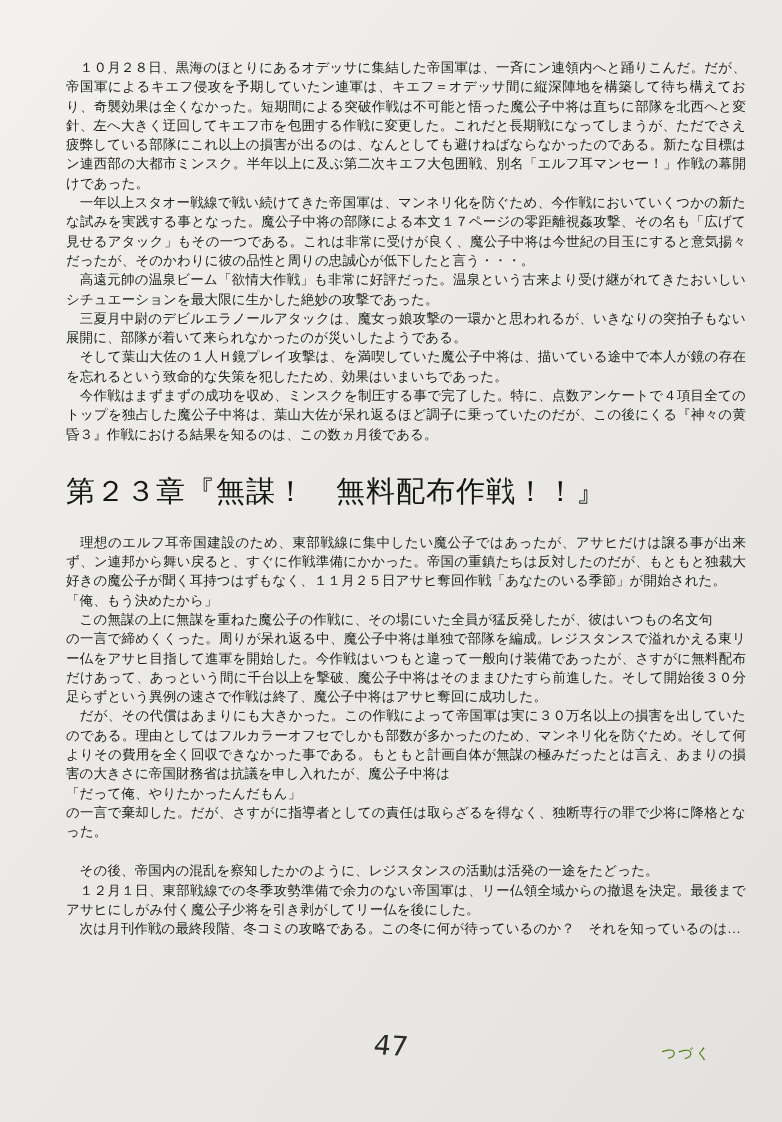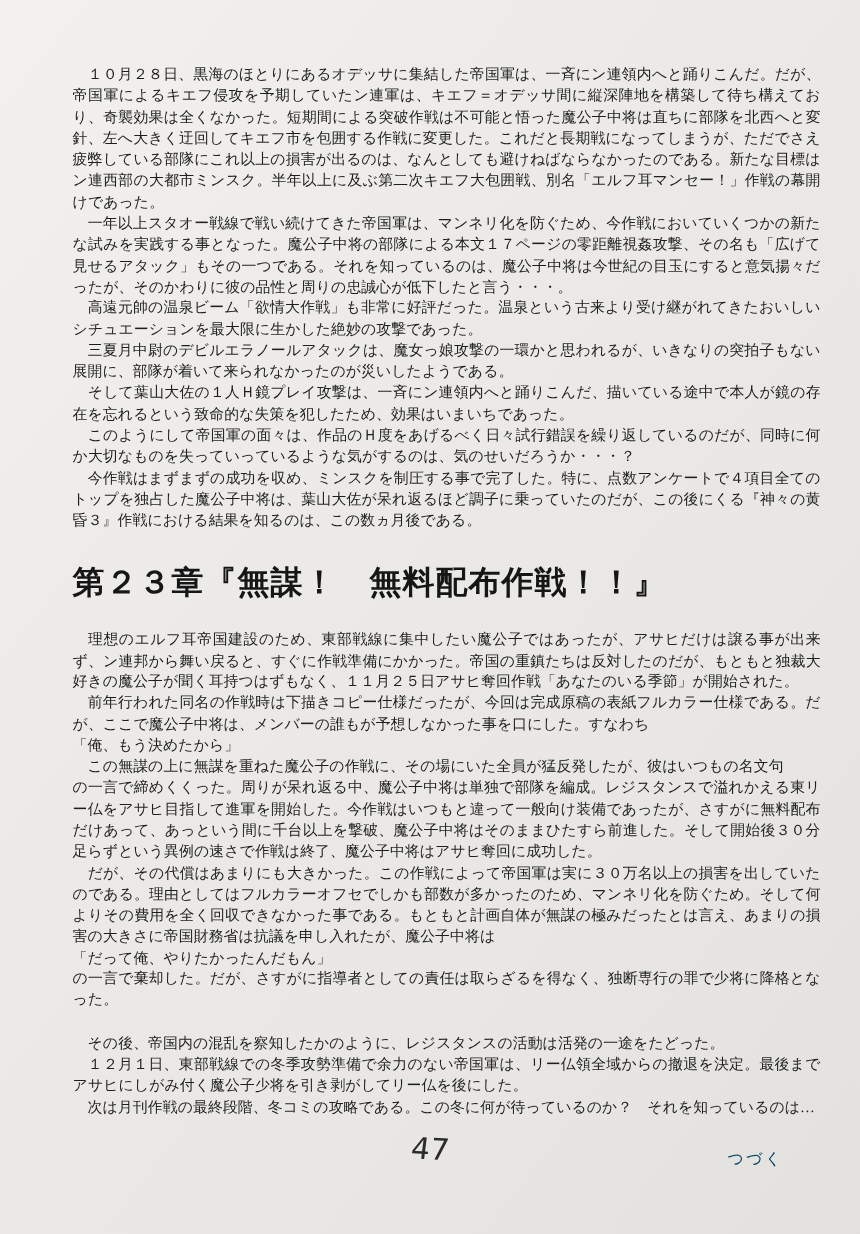--- a/index.html
+++ b/index.html
@@ -27,21 +27,21 @@
     margin: 0;
     font-size: 13.5px;
     line-height: 19.3px;
     text-align: justify;
     letter-spacing: 0.1px;
     color: #1e1e1e;
   }
   .chapter-heading {
     margin: 30px 0 24px 0;
     font-size: 29px;
-    font-weight: 700;
+    font-weight: 400;
     letter-spacing: 1px;
     line-height: 1.2;
     color: #161616;
     white-space: nowrap;
   }
   .section-gap {
     height: 20px;
   }
   .footer {
     position: absolute;
@@ -58,43 +58,41 @@
     font-family: "DejaVu Sans", sans-serif;
     font-size: 27px;
     color: #2b2b2b;
   }
   .continued {
     position: absolute;
     right: 4px;
     top: 16px;
     font-size: 14.5px;
     letter-spacing: 2px;
-    color: #0c4a6e;
+    color: #4d7c0f;
   }
 </style>
 </head>
 <body>
 
 <div class="page">
 
   <div class="body-text">
       <p class="para">　１０月２８日、黒海のほとりにあるオデッサに集結した帝国軍は、一斉にン連領内へと踊りこんだ。だが、帝国軍によるキエフ侵攻を予期していたン連軍は、キエフ＝オデッサ間に縦深陣地を構築して待ち構えており、奇襲効果は全くなかった。短期間による突破作戦は不可能と悟った魔公子中将は直ちに部隊を北西へと変針、左へ大きく迂回してキエフ市を包囲する作戦に変更した。これだと長期戦になってしまうが、ただでさえ疲弊している部隊にこれ以上の損害が出るのは、なんとしても避けねばならなかったのである。新たな目標はン連西部の大都市ミンスク。半年以上に及ぶ第二次キエフ大包囲戦、別名「エルフ耳マンセー！」作戦の幕開けであった。</p>
-      <p class="para">　一年以上スタオー戦線で戦い続けてきた帝国軍は、マンネリ化を防ぐため、今作戦においていくつかの新たな試みを実践する事となった。魔公子中将の部隊による本文１７ページの零距離視姦攻撃、その名も「広げて見せるアタック」もその一つである。それを知っているのは、魔公子中将は今世紀の目玉にすると意気揚々だったが、そのかわりに彼の品性と周りの忠誠心が低下したと言う・・・。</p>
+      <p class="para">　一年以上スタオー戦線で戦い続けてきた帝国軍は、マンネリ化を防ぐため、今作戦においていくつかの新たな試みを実践する事となった。魔公子中将の部隊による本文１７ページの零距離視姦攻撃、その名も「広げて見せるアタック」もその一つである。これは非常に受けが良く、魔公子中将は今世紀の目玉にすると意気揚々だったが、そのかわりに彼の品性と周りの忠誠心が低下したと言う・・・。</p>
       <p class="para">　高遠元帥の温泉ビーム「欲情大作戦」も非常に好評だった。温泉という古来より受け継がれてきたおいしいシチュエーションを最大限に生かした絶妙の攻撃であった。</p>
       <p class="para">　三夏月中尉のデビルエラノールアタックは、魔女っ娘攻撃の一環かと思われるが、いきなりの突拍子もない展開に、部隊が着いて来られなかったのが災いしたようである。</p>
-      <p class="para">　そして葉山大佐の１人Ｈ鏡プレイ攻撃は、一斉にン連領内へと踊りこんだ、描いている途中で本人が鏡の存在を忘れるという致命的な失策を犯したため、効果はいまいちであった。</p>
-      <p class="para">　このようにして帝国軍の面々は、作品のＨ度をあげるべく日々試行錯誤を繰り返しているのだが、同時に何か大切なものを失っていっているような気がするのは、気のせいだろうか・・・？</p>
+      <p class="para">　そして葉山大佐の１人Ｈ鏡プレイ攻撃は、を満喫していた魔公子中将は、描いている途中で本人が鏡の存在を忘れるという致命的な失策を犯したため、効果はいまいちであった。</p>
       <p class="para">　今作戦はまずまずの成功を収め、ミンスクを制圧する事で完了した。特に、点数アンケートで４項目全てのトップを独占した魔公子中将は、葉山大佐が呆れ返るほど調子に乗っていたのだが、この後にくる『神々の黄昏３』作戦における結果を知るのは、この数ヵ月後である。</p>
     </div>
 
   <h2 class="chapter-heading">第２３章『無謀！　無料配布作戦！！』</h2>
 
   <div class="body-text">
       <p class="para">　理想のエルフ耳帝国建設のため、東部戦線に集中したい魔公子ではあったが、アサヒだけは譲る事が出来ず、ン連邦から舞い戻ると、すぐに作戦準備にかかった。帝国の重鎮たちは反対したのだが、もともと独裁大好きの魔公子が聞く耳持つはずもなく、１１月２５日アサヒ奪回作戦「あなたのいる季節」が開始された。</p>
-      <p class="para">　前年行われた同名の作戦時は下描きコピー仕様だったが、今回は完成原稿の表紙フルカラー仕様である。だが、ここで魔公子中将は、メンバーの誰もが予想しなかった事を口にした。すなわち</p>
       <p class="para">「俺、もう決めたから」</p>
       <p class="para">　この無謀の上に無謀を重ねた魔公子の作戦に、その場にいた全員が猛反発したが、彼はいつもの名文句</p>
       <p class="para">の一言で締めくくった。周りが呆れ返る中、魔公子中将は単独で部隊を編成。レジスタンスで溢れかえる東リー仏をアサヒ目指して進軍を開始した。今作戦はいつもと違って一般向け装備であったが、さすがに無料配布だけあって、あっという間に千台以上を撃破、魔公子中将はそのままひたすら前進した。そして開始後３０分足らずという異例の速さで作戦は終了、魔公子中将はアサヒ奪回に成功した。</p>
       <p class="para">　だが、その代償はあまりにも大きかった。この作戦によって帝国軍は実に３０万名以上の損害を出していたのである。理由としてはフルカラーオフセでしかも部数が多かったのため、マンネリ化を防ぐため。そして何よりその費用を全く回収できなかった事である。もともと計画自体が無謀の極みだったとは言え、あまりの損害の大きさに帝国財務省は抗議を申し入れたが、魔公子中将は</p>
       <p class="para">「だって俺、やりたかったんだもん」</p>
       <p class="para">の一言で棄却した。だが、さすがに指導者としての責任は取らざるを得なく、独断専行の罪で少将に降格となった。</p>
     </div>
 
   <div class="section-gap"></div>
 

